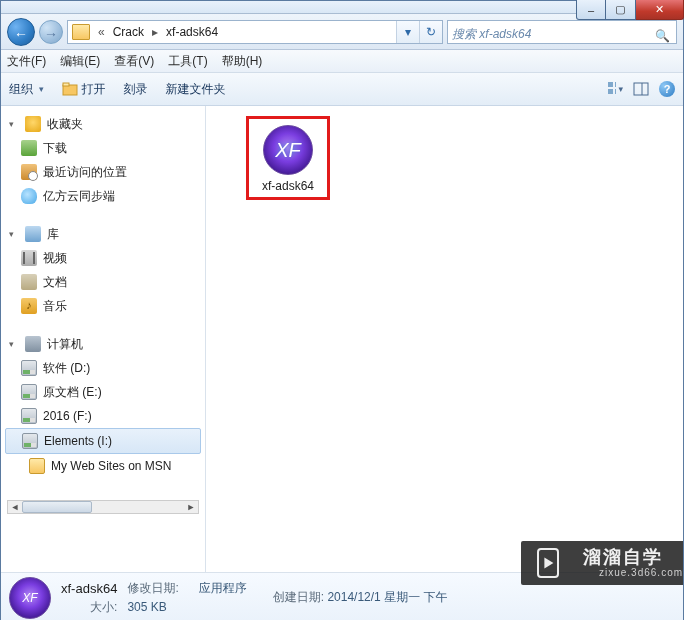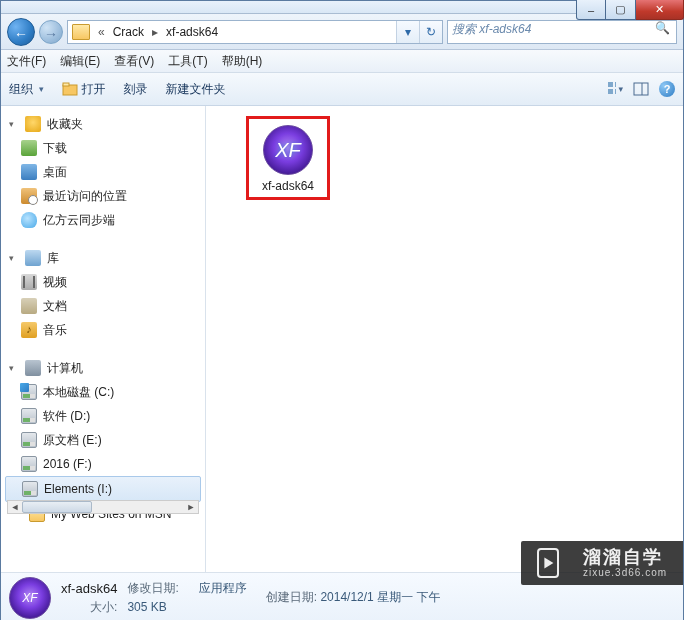--- a/index.html
+++ b/index.html
@@ -120,21 +120,21 @@
     display:flex;align-items:center;justify-content:center;
     color:#2e6aa8;
     background: linear-gradient(to bottom,#f6faff,#e4eef8);
   }
   .searchbox {
     width: 230px;
     height: 24px;
     border: 1px solid #9bb3cd;
     background: #fff;
     display: flex;
-    align-items: flex-start;
+    align-items: flex-end;
     padding: 0 4px;
     box-sizing: border-box;
     color:#6b8aad;
     font-style: italic;
     position: relative;
   }
   .searchbox .mag {
     position:absolute; right:6px; color:#4f7bab; font-style:normal;
   }
   
@@ -305,21 +305,21 @@
     border-bottom-left-radius:2px;
   }
   .watermark .logo {
     width:26px;height:26px;
     border:2px solid #eee; border-radius:4px;
     display:flex;align-items:center;justify-content:center;
   }
   .watermark .logo svg { display:block; }
   .watermark .txt { display:flex;flex-direction:column;line-height:1.1;}
   .watermark .big { font-size:18px; font-weight:bold; letter-spacing:2px;}
-  .watermark .small { font-size:10px; letter-spacing:1px; color:#cfcfcf;}
+  .watermark .small { font-size:10px; letter-spacing:1px; color:#cfcfcf;margin-left:16px;}
 </style>
 </head>
 <body>
 
 <div class="window">
 
   <div class="titlebar">
     <div class="caption-buttons">
       <div class="cap-btn min">
           <span>–</span>
@@ -407,24 +407,20 @@
         <div class="tree-item group">
           <span class="caret">▾</span>
           <span class="ico star"></span>
           <span>收藏夹</span>
         </div>
         <div class="tree-item">
             <span class="ico dl"></span>
             <span>下载</span>
           </div>
         <div class="tree-item">
-            <span class="ico desktop"></span>
-            <span>桌面</span>
-          </div>
-        <div class="tree-item">
             <span class="ico recent"></span>
             <span>最近访问的位置</span>
           </div>
         <div class="tree-item">
             <span class="ico cloud"></span>
             <span>亿方云同步端</span>
           </div>
 
         <div style="height:14px"></div>
         <div class="tree-item group">
@@ -444,24 +440,20 @@
             <span class="ico music">♪</span>
             <span>音乐</span>
           </div>
 
         <div style="height:14px"></div>
         <div class="tree-item group">
           <span class="caret">▾</span>
           <span class="ico pc"></span>
           <span>计算机</span>
         </div>
-        <div class="tree-item">
-            <span class="ico drive sys"></span>
-            <span>本地磁盘 (C:)</span>
-          </div>
         <div class="tree-item">
             <span class="ico drive"></span>
             <span>软件 (D:)</span>
           </div>
         <div class="tree-item">
             <span class="ico drive"></span>
             <span>原文档 (E:)</span>
           </div>
         <div class="tree-item">
             <span class="ico drive"></span>
@@ -501,21 +493,21 @@
       </div>
     <div class="meta">
       <span class="name">xf-adsk64</span>
       <span class="lbl">修改日期:</span>
       <span></span>
       <span class="val">应用程序</span>
       <span class="lbl">大小:</span>
       <span class="val">305 KB</span>
       <span></span>
     </div>
-    <div style="margin-left:9px">
+    <div style="margin-left:16px">
       <span class="lbl">创建日期:</span>
       <span class="val">2014/12/1 星期一 下午</span>
     </div>
   </div>
 
   <div class="watermark">
     <span class="logo">
       <svg width="18" height="18" viewBox="0 0 20 20">
           <polygon points="6,4 16,10 6,16" fill="#eee"></polygon>
         </svg>

